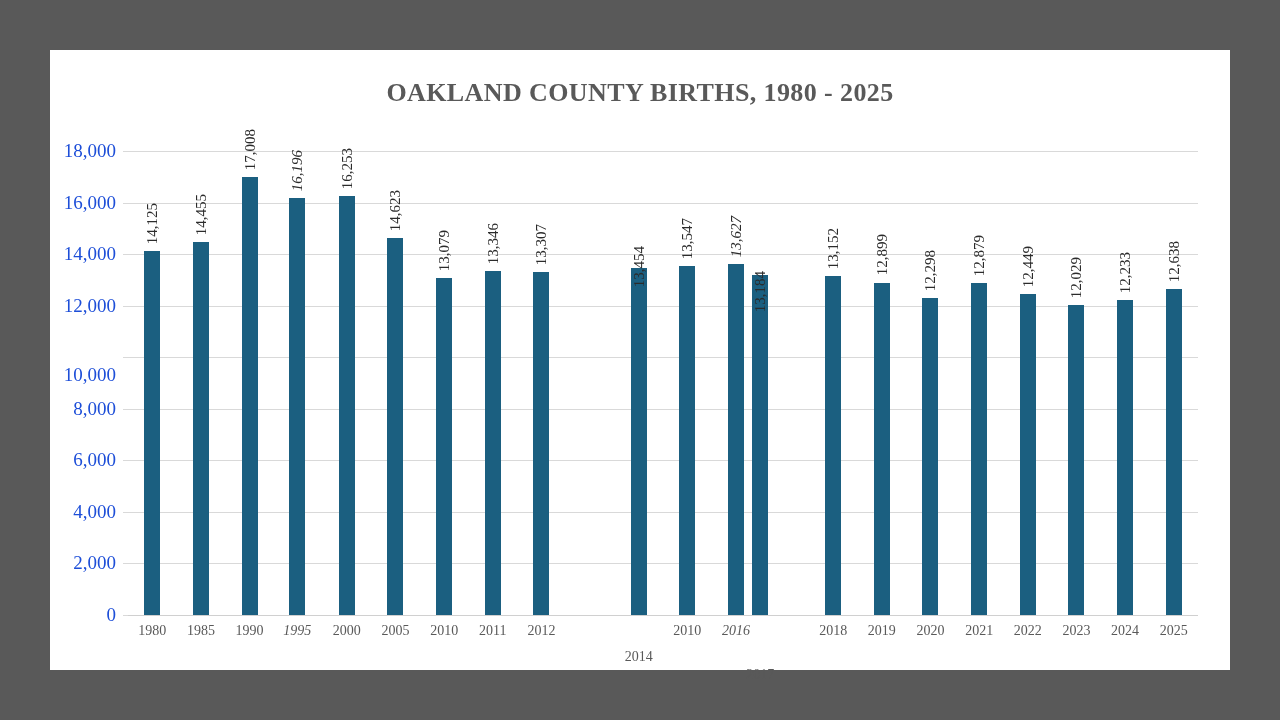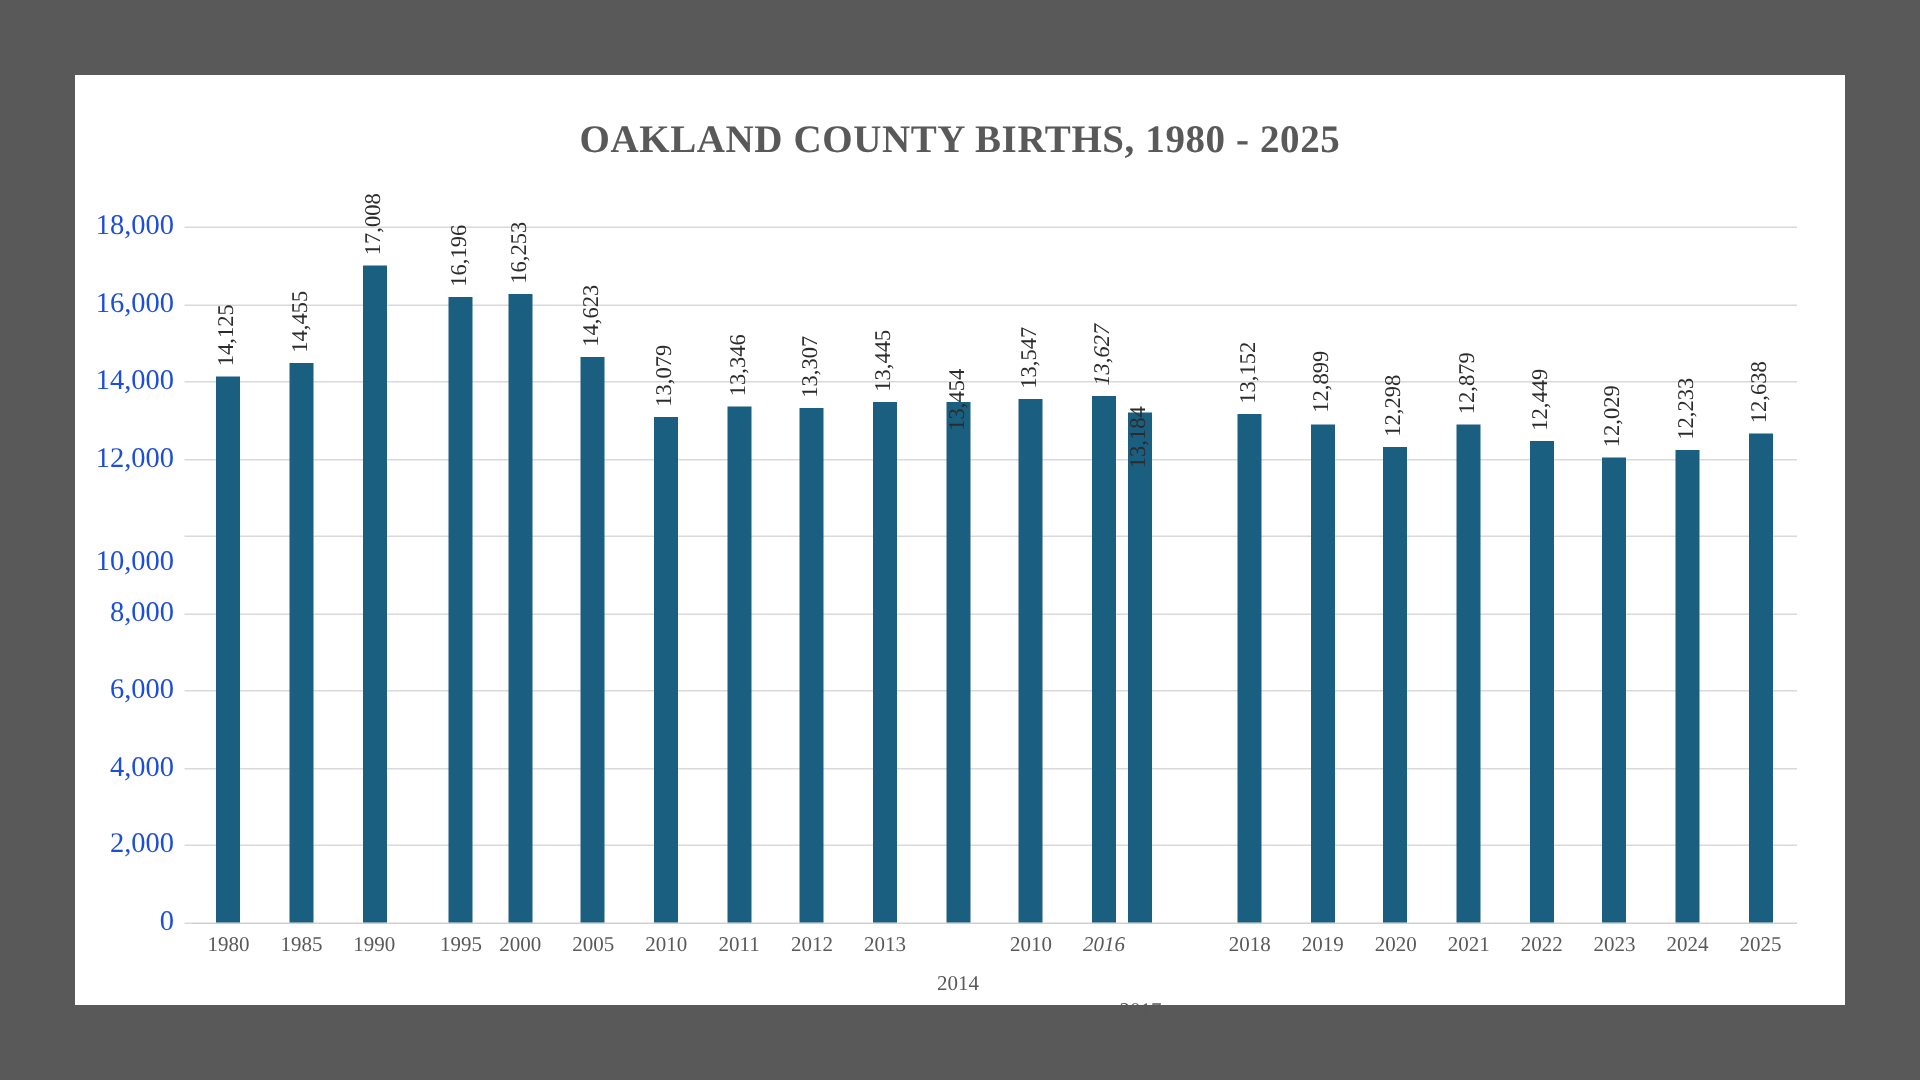--- a/index.html
+++ b/index.html
@@ -156,21 +156,21 @@
       <div class="bar-slot" style="left: 48.6364px; width: 48.6364px;">
         <div class="bar" title="1985: 14,455" style="height: 372.618px; background: rgb(27, 95, 128);"></div>
         <div class="bar-value" style="top: 55.3822px;">14,455</div>
         <div class="cat-label">1985</div>
       </div>
       <div class="bar-slot" style="left: 97.2727px; width: 48.6364px;">
         <div class="bar" title="1990: 17,008" style="height: 438.428px; background: rgb(27, 95, 128);"></div>
         <div class="bar-value" style="top: -10.4284px;">17,008</div>
         <div class="cat-label">1990</div>
       </div>
-      <div class="bar-slot" style="left: 155px; width: 48.6364px;">
+      <div class="bar-slot" style="left: 145px; width: 48.6364px; font-style: italic;">
         <div class="bar" title="1995: 16,196" style="height: 417.497px; background: rgb(27, 95, 128);"></div>
         <div class="bar-value" style="top: 10.5031px;">16,196</div>
         <div class="cat-label">1995</div>
       </div>
       <div class="bar-slot" style="left: 194.545px; width: 48.6364px;">
         <div class="bar" title="2000: 16,253" style="height: 418.966px; background: rgb(27, 95, 128);"></div>
         <div class="bar-value" style="top: 9.03378px;">16,253</div>
         <div class="cat-label">2000</div>
       </div>
       <div class="bar-slot" style="left: 243.182px; width: 48.6364px;">
@@ -186,25 +186,20 @@
       <div class="bar-slot" style="left: 340.455px; width: 48.6364px;">
         <div class="bar" title="2011: 13,346" style="height: 344.03px; background: rgb(27, 95, 128);"></div>
         <div class="bar-value" style="top: 83.9698px;">13,346</div>
         <div class="cat-label">2011</div>
       </div>
       <div class="bar-slot" style="left: 389.091px; width: 48.6364px;">
         <div class="bar" title="2012: 13,307" style="height: 343.025px; background: rgb(27, 95, 128);"></div>
         <div class="bar-value" style="top: 84.9751px;">13,307</div>
         <div class="cat-label">2012</div>
       </div>
-      <div class="bar-slot" style="left: 437.727px; width: 48.6364px;">
-        <div class="bar" title="2013: 13,445" style="height: 346.582px; background: rgb(27, 95, 128);"></div>
-        <div class="bar-value" style="top: 81.4178px;">13,445</div>
-        <div class="cat-label">2013</div>
-      </div>
       <div class="bar-slot" style="left: 486.364px; width: 48.6364px; margin-top: 26px;">
         <div class="bar" title="2014: 13,454" style="height: 346.814px; background: rgb(27, 95, 128);"></div>
         <div class="bar-value" style="top: 81.1858px;">13,454</div>
         <div class="cat-label">2014</div>
       </div>
       <div class="bar-slot" style="left: 535px; width: 48.6364px;">
         <div class="bar" title="2015: 13,547" style="height: 349.212px; background: rgb(27, 95, 128);"></div>
         <div class="bar-value" style="top: 78.7884px;">13,547</div>
         <div class="cat-label">2010</div>
       </div>

